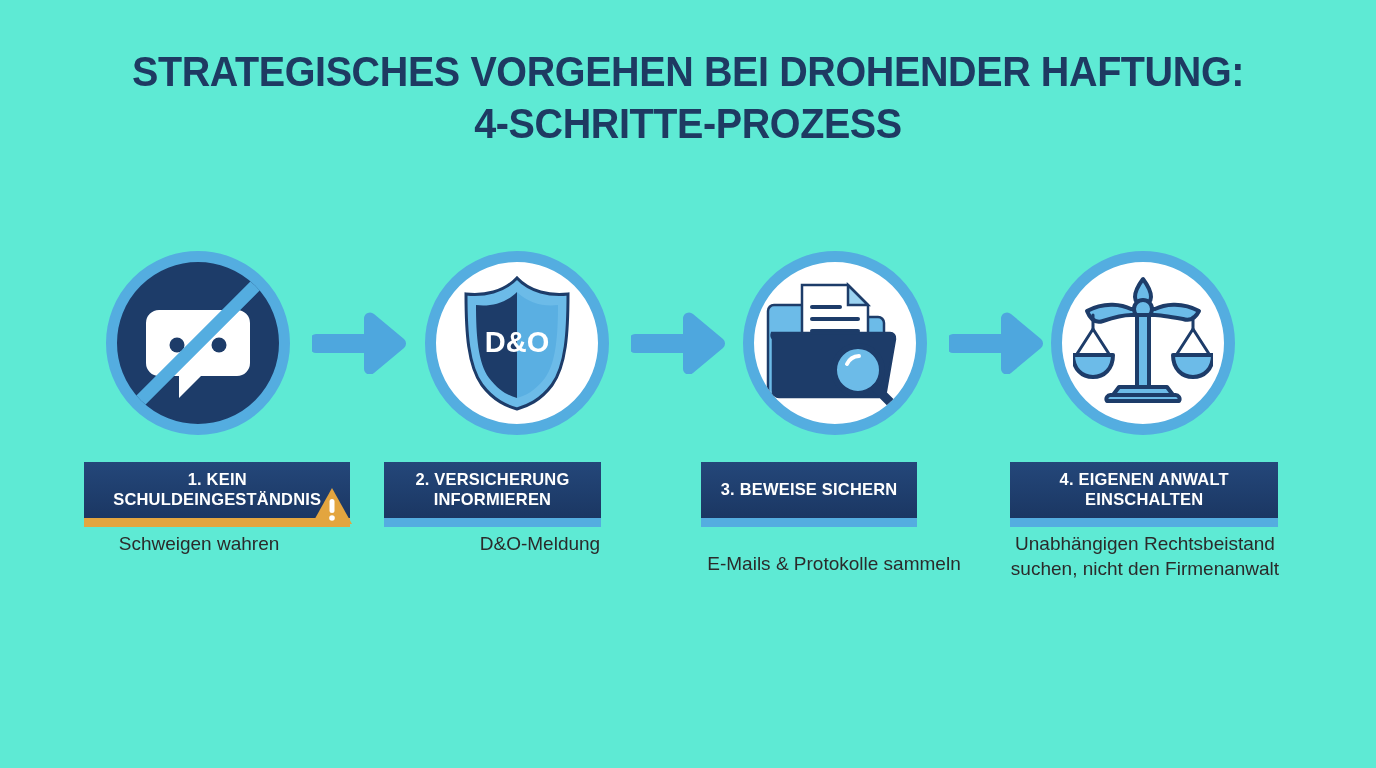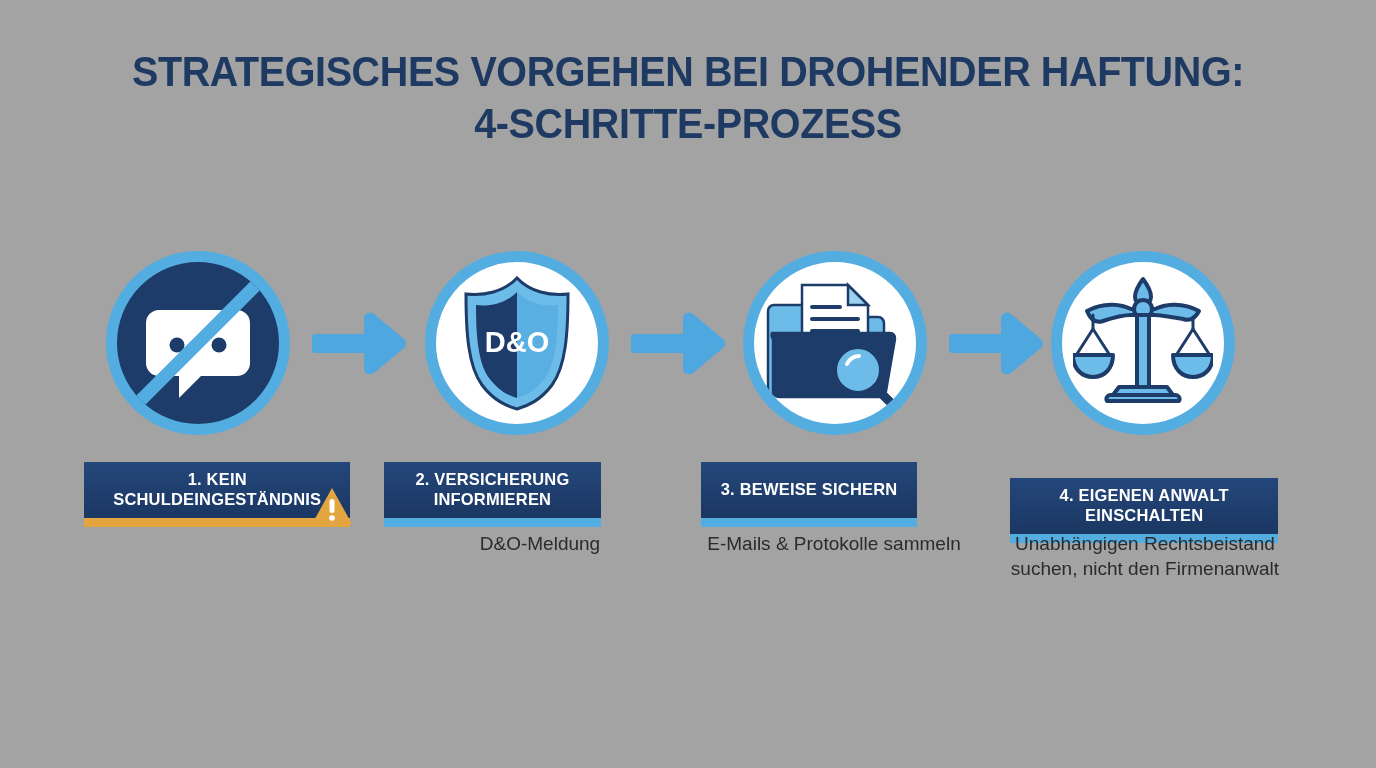--- a/index.html
+++ b/index.html
@@ -10,21 +10,21 @@
     width: 1376px;
     height: 768px;
     background: #ffffff;
     font-family: "Liberation Sans", sans-serif;
     overflow: hidden;
     position: relative;
   }
   .canvas {
     position: absolute;
     inset: 0;
-    background: #a3a3a3;
+    background: #5eead4;
   }
 
   
   .title {
     position: absolute;
     top: 46px;
     left: 0;
     width: 1376px;
     text-align: center;
     color: #1e3a62;
@@ -119,21 +119,21 @@
     position: absolute;
     top: 518px;
     height: 9px;
     background: #54ade0;
   }
   .label-underline.warn { background: #e3a53f; }
 
   .bar-1 { left: 84px; width: 266px; }
   .bar-2 { left: 384px; width: 217px; }
   .bar-3 { left: 701px; width: 216px; }
-  .bar-4 { left: 1010px; width: 268px; margin-top: 16px; }
+  .bar-4 { left: 1010px; width: 268px; }
 
   
   .warn-badge {
     position: absolute;
     left: 310px;
     top: 484px;
     width: 44px;
     height: 44px;
   }
 
@@ -142,21 +142,21 @@
     position: absolute;
     top: 531px;
     color: #2b2b2b;
     font-size: 19px;
     line-height: 25px;
     text-align: center;
     font-family: "Liberation Sans", sans-serif;
   }
   .cap-1 { left: 66px; width: 266px; }
   .cap-2 { left: 404px; width: 272px; }
-  .cap-3 { left: 701px; width: 266px; }
+  .cap-3 { left: 701px; width: 266px; margin-top: 20px; }
   .cap-4 { left: 1000px; width: 290px; }
 </style>
 </head>
 <body>
 
 <div class="canvas">
 
   <div class="title">
     <span class="title-line">Strategisches Vorgehen bei drohender Haftung:</span>
     <span class="title-line">4-Schritte-Prozess</span>
@@ -303,18 +303,19 @@
     <div class="label-underline bar-4"></div>
 
     <div class="warn-badge">
       <svg width="44" height="44" viewBox="0 0 44 44">
         <path d="M22 4 L42 40 H2 Z" fill="#e3a53f"></path>
         <rect x="19.5" y="15" width="5" height="14" rx="2.5" fill="#ffffff"></rect>
         <circle cx="22" cy="34" r="2.8" fill="#ffffff"></circle>
       </svg>
     </div>
 
+    <div class="caption cap-1">Schweigen wahren</div>
     <div class="caption cap-2">D&amp;O-Meldung</div>
     <div class="caption cap-3">E-Mails &amp; Protokolle sammeln</div>
     <div class="caption cap-4">Unabhängigen Rechtsbeistand suchen, nicht den Firmenanwalt</div>
 
   </div>
 </div>
 
 </body></html>

